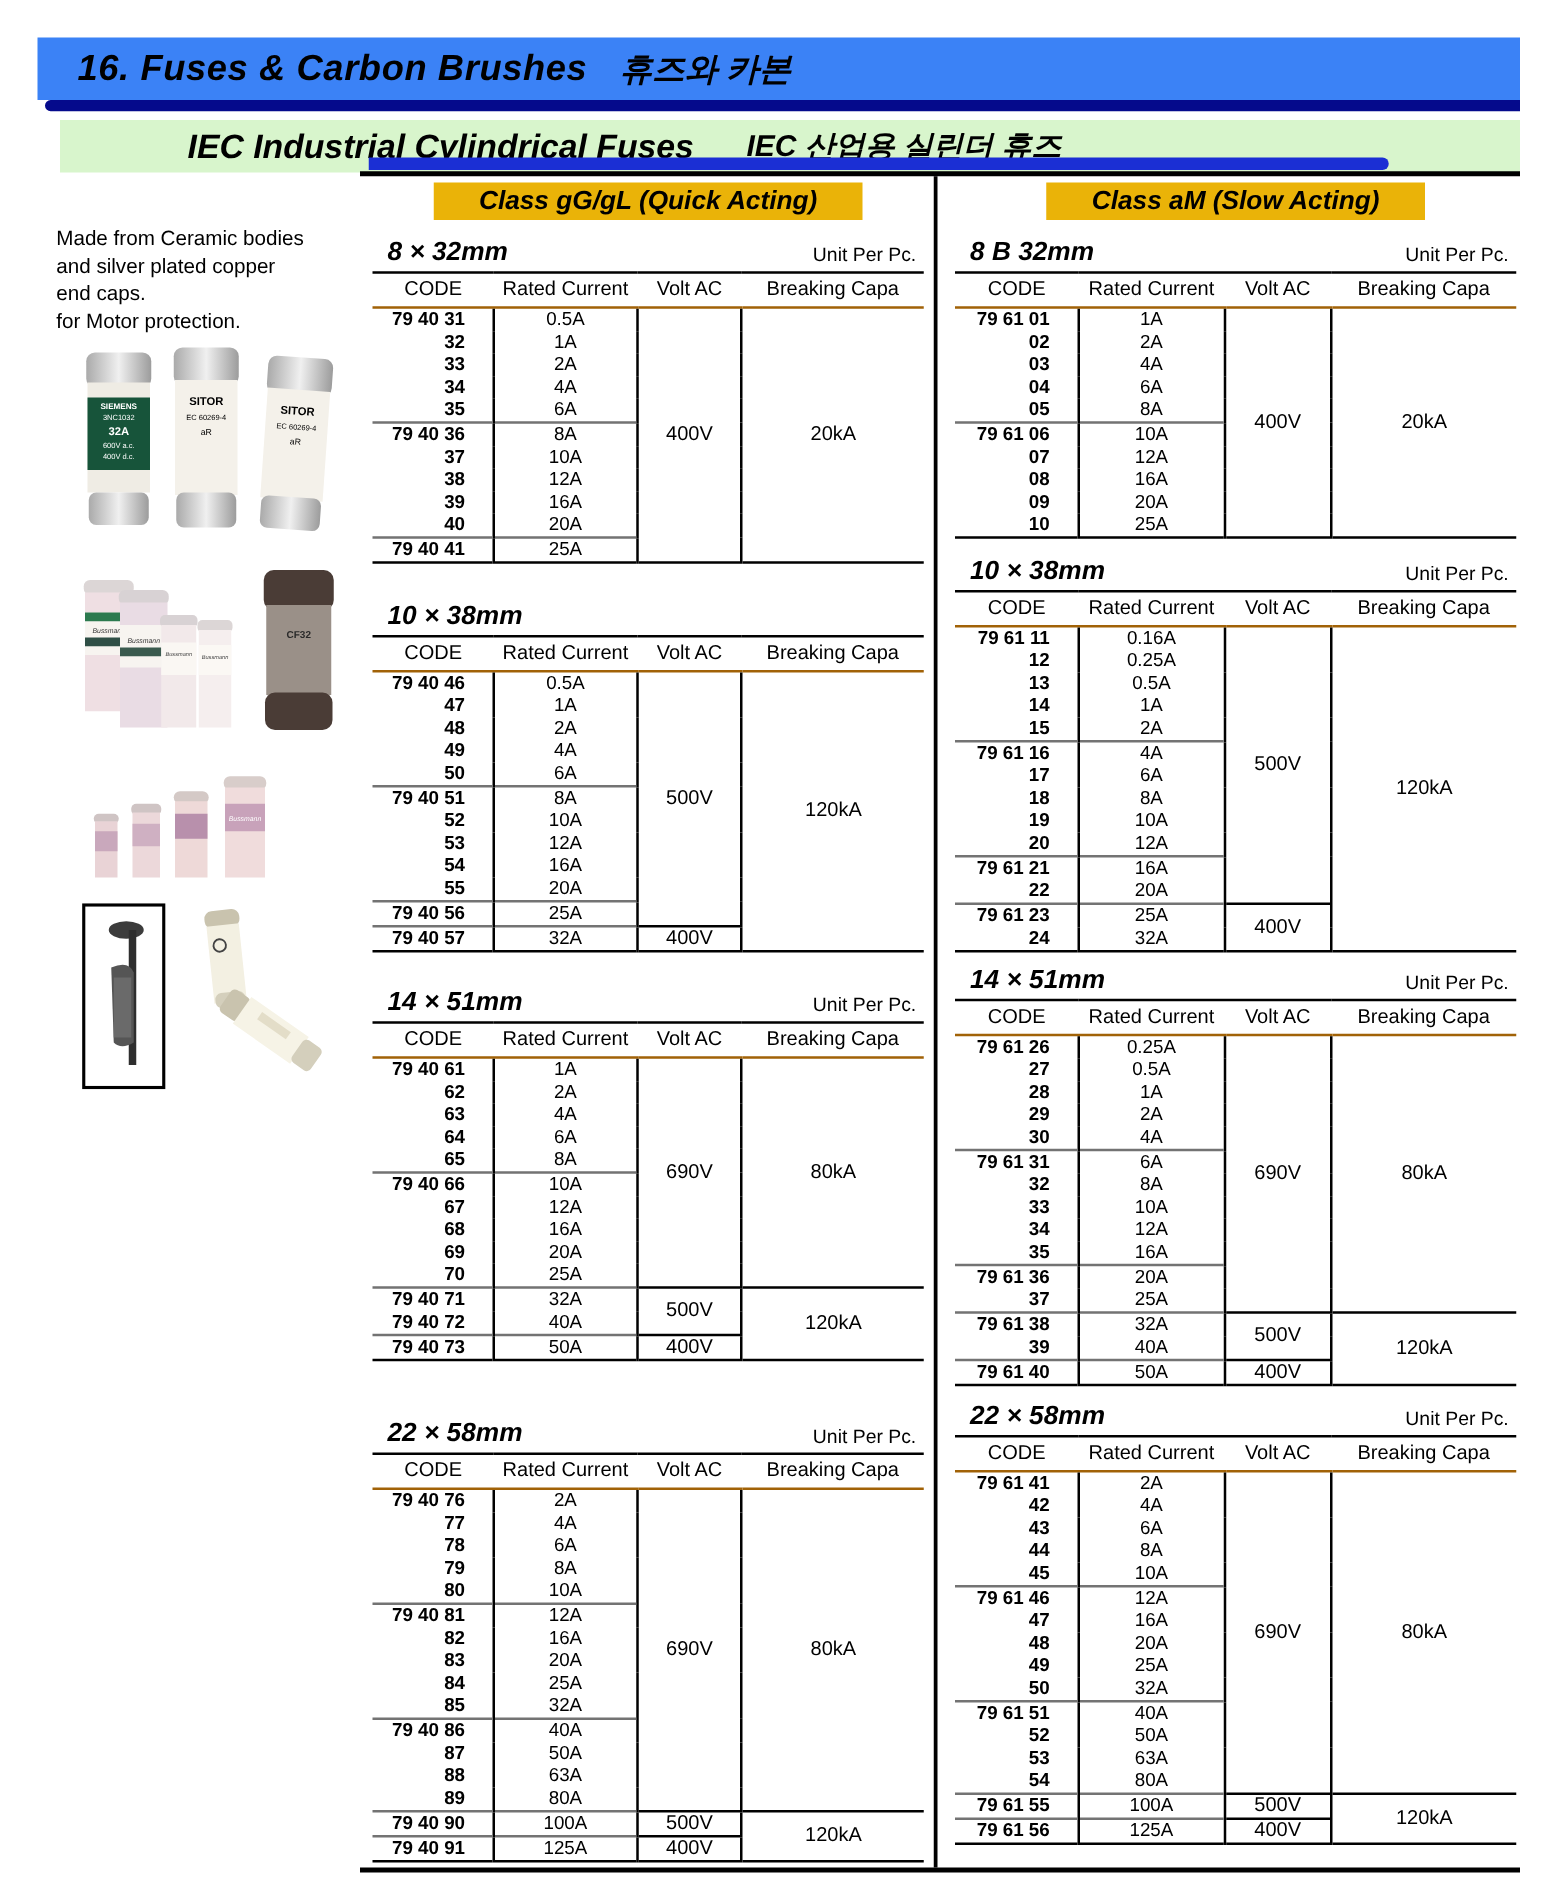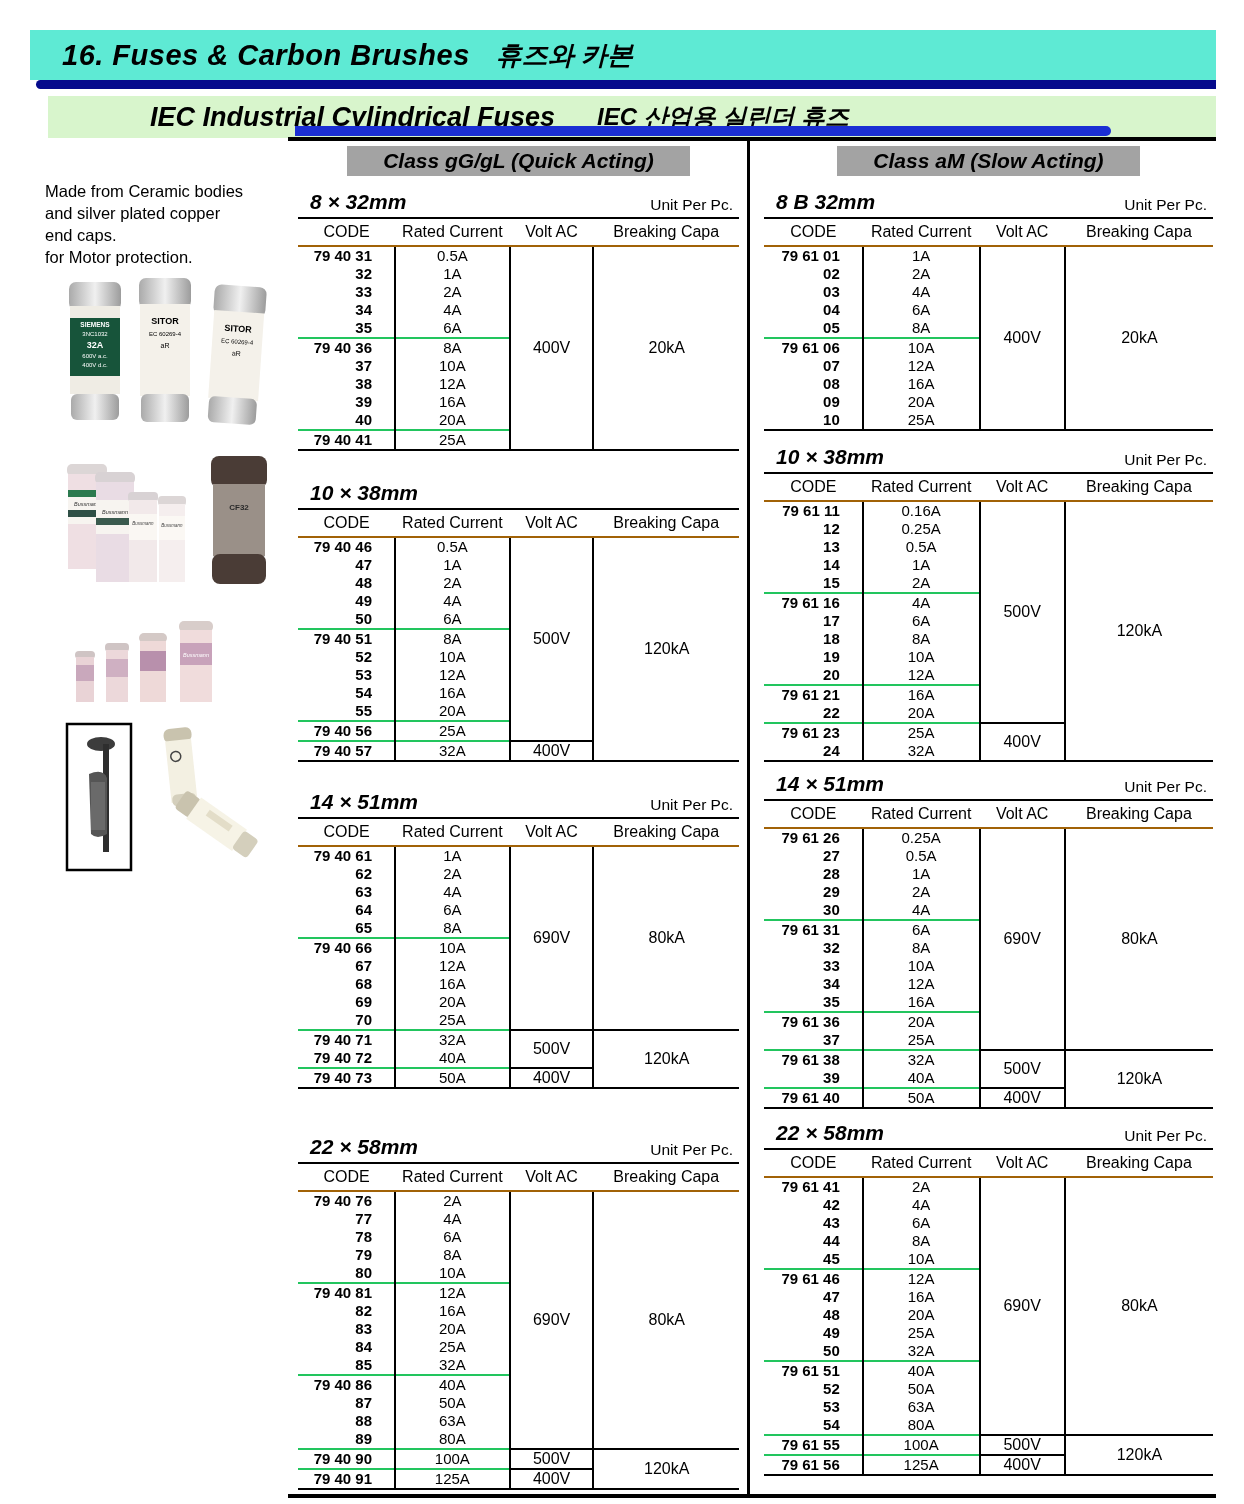--- a/index.html
+++ b/index.html
@@ -4,21 +4,21 @@
 <style>
   * { margin:0; padding:0; box-sizing:border-box; }
   html,body { background:#ffffff; }
   body {
     width:1244px; height:1504px; position:relative; overflow:hidden;
     font-family:"Liberation Sans", sans-serif; color:#000;
   }
   
   .title-bar {
     position:absolute; left:30px; top:30px; width:1186px; height:50px;
-    background:#5eead4; display:flex; align-items:center; padding-left:32px; gap:26px;
+    background:#3b82f6; display:flex; align-items:center; padding-left:32px; gap:26px;
   }
   .title-en { font-size:29px; font-weight:bold; font-style:italic; letter-spacing:.5px; }
   .title-ko { font-size:26px; font-weight:bold; font-style:italic; }
   .navy-rule { position:absolute; left:36px; top:80px; width:1180px; height:9px; background:#050a8c; border-radius:5px 0 0 5px; }
   .subtitle-band {
     position:absolute; left:48px; top:96px; width:1168px; height:42px;
     background:#d8f5cc; display:flex; align-items:center; padding-left:102px; gap:42px;
   }
   .sub-en { font-size:27px; font-weight:bold; font-style:italic; }
   .sub-ko { font-size:24px; font-weight:bold; font-style:italic; }
@@ -36,21 +36,21 @@
   .photo-4 { margin-top:18px; margin-left:30px; }
 
   
   .panel {
     position:absolute; left:288px; top:137px; width:928px; height:1361px;
     border-top:4px solid #000; border-bottom:4px solid #000; display:flex;
   }
   .col-0 { width:462px; border-right:3px solid #000; padding:0 8px 0 10px; }
   .col-1 { width:465px; padding:0 2px 0 14px; }
   .class-header-row { text-align:center; margin-top:5px; }
-  .class-header { display:inline-block; background:#a3a3a3; font-size:21px; font-weight:bold; font-style:italic; padding:3px 36px; }
+  .class-header { display:inline-block; background:#eab308; font-size:21px; font-weight:bold; font-style:italic; padding:3px 36px; }
   .table-block { margin-top:14px; }
   .col-0 > :nth-child(3) { margin-top:30px; }
   .col-0 > :nth-child(4) { margin-top:28px; }
   .col-0 > :nth-child(5) { margin-top:46px; }
   .col-1 > :nth-child(3) { margin-top:14px; }
   .col-1 > :nth-child(4) { margin-top:10px; }
   .col-1 > :nth-child(5) { margin-top:12px; }
   .size-row { display:flex; justify-content:space-between; align-items:flex-end; padding:0 6px 3px 12px; }
   .size-label { font-size:21px; font-weight:bold; font-style:italic; }
   .unit-label { font-size:15.5px; }
@@ -62,21 +62,21 @@
   }
   .fuse-table th.th-0 { width:22%; }
   .fuse-table th.th-1 { width:26%; }
   .fuse-table th.th-2 { width:19%; }
   .fuse-table th.th-3 { width:33%; }
   .fuse-table td { font-size:15px; line-height:18px; height:18px; text-align:center; vertical-align:middle; }
   td.code { font-weight:bold; text-align:right; padding-right:22px; border-right:2px solid #000; }
   td.cur  { border-right:2px solid #000; }
   td.volt { border-right:2px solid #000; border-top:2px solid #000; font-size:16px; }
   td.brk  { border-top:2px solid #000; font-size:16px; }
-  td.gs   { border-top:2px solid #22c55e; }
+  td.gs   { border-top:2px solid #737373; }
 </style>
 </head>
 <body>
 
 <div>
 
   <div class="title-bar">
     <span class="title-en">16. Fuses &amp; Carbon Brushes</span>
     <span class="title-ko">휴즈와 카본</span>
   </div>

